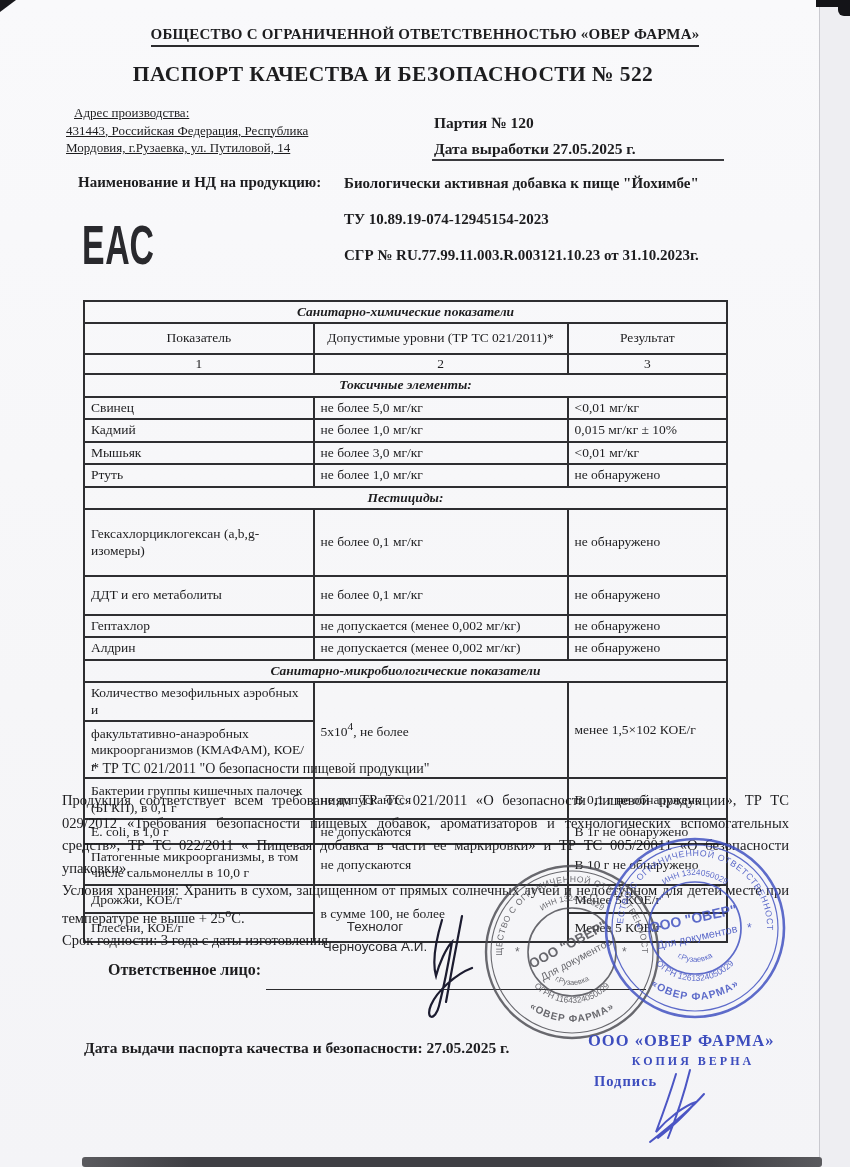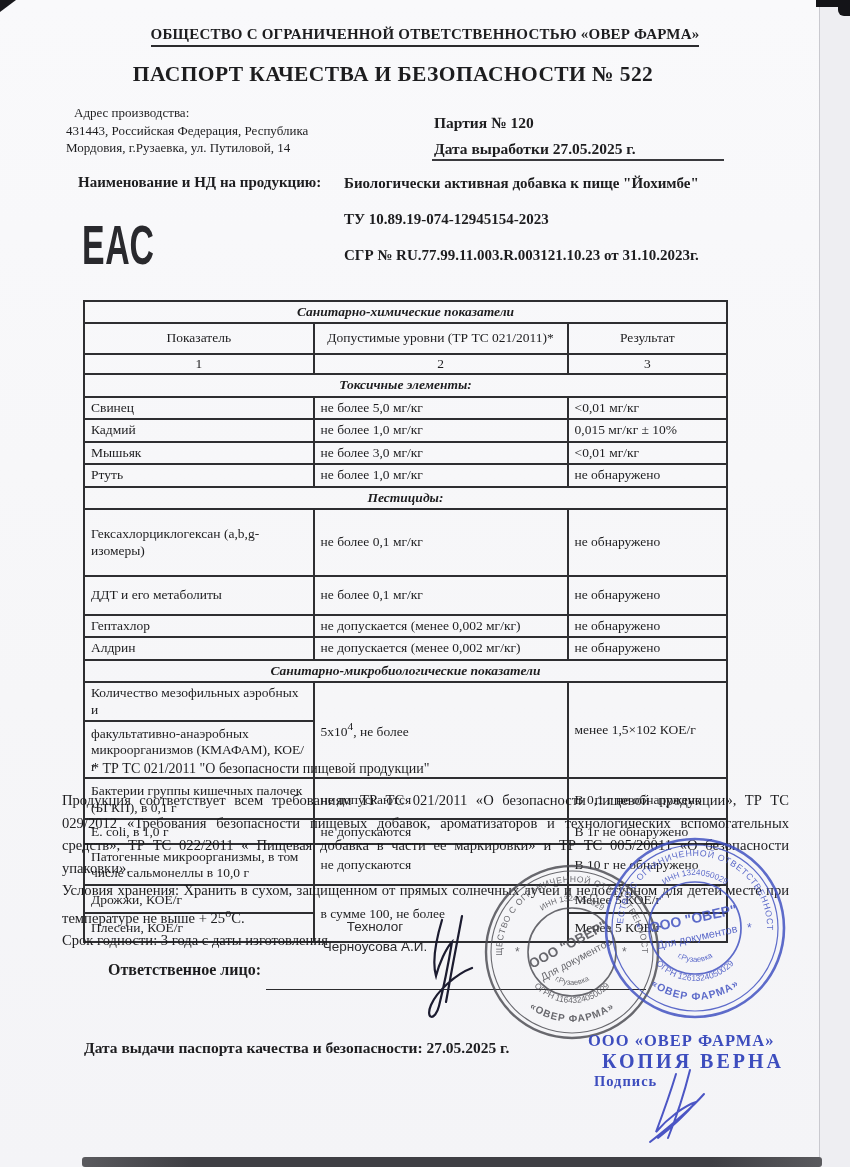--- a/index.html
+++ b/index.html
@@ -5,21 +5,21 @@
   html,body{margin:0;padding:0;background:#e9e9ec;}
   .page{position:relative;width:850px;height:1167px;margin:0 auto;overflow:hidden;
         background:linear-gradient(180deg,#f9f9fb 0%,#f6f6f8 60%,#f4f4f7 100%);
         font-family:"Liberation Serif", serif;color:#1d1d1f;}
   .abs{position:absolute;}
 
   
   .company{top:26px;left:0;width:850px;text-align:center;font-size:15px;}
   .company span{display:inline-block;font-weight:bold;border-bottom:2px solid #2c2c2e;padding-bottom:2px;letter-spacing:.2px;}
   .doc-title{top:62px;left:0;width:786px;text-align:center;font-size:21.5px;font-weight:bold;letter-spacing:.4px;}
-  .addr{top:104px;left:66px;width:300px;font-size:13px;line-height:17.5px;}
+  .addr{top:104px;left:66px;width:300px;font-size:13px;line-height:17.5px;text-decoration:underline;}
   .addr .lbl{padding-left:8px;}
   .batch-block{top:110px;left:434px;width:300px;font-size:15.5px;font-weight:bold;line-height:26px;}
   .date-rule{top:159px;left:432px;width:292px;border-top:2px solid #3a3a3e;height:0;}
 
   
   .prod-label{top:174px;left:78px;font-size:15px;font-weight:bold;}
   .prod-vals{top:174px;left:344px;width:430px;font-size:15px;font-weight:bold;line-height:19px;}
   .prod-vals div{margin-bottom:17px;}
   .eac{top:212px;left:82px;font-size:47px;font-weight:bold;letter-spacing:1px;color:#29292d;
        font-family:"Liberation Sans",sans-serif;transform:scale(0.72,1.18);transform-origin:left top;}
@@ -42,21 +42,21 @@
   .bodytext p{margin:0;}
   .technolog{top:917px;left:295px;width:160px;text-align:center;
              font-family:"Liberation Sans",sans-serif;font-size:13.5px;line-height:20px;color:#2a2a2c;}
   .resp-label{top:961px;left:108px;font-size:16px;font-weight:bold;}
   .resp-line{top:989px;left:266px;width:380px;border-top:1.5px solid #2b2b2e;height:0;}
   .issue-date{top:1039px;left:84px;font-size:15.5px;font-weight:bold;}
 
   
   .copy-stamp{top:1031px;left:588px;width:210px;color:#3d4dbe;font-weight:bold;line-height:20px;}
   .copy-stamp .l1{font-size:16.5px;letter-spacing:1px;}
-  .copy-stamp .l2{font-size:20px;letter-spacing:3px;text-align:center;}
+  .copy-stamp .l2{font-size:12px;letter-spacing:3px;text-align:center;}
   .copy-stamp .l3{font-size:14.5px;letter-spacing:1px;padding-left:6px;}
 
   
   svg text{font-family:"Liberation Sans",sans-serif;}
   .st-black{fill:#4a4a50;}
   .st-blue{fill:#4353c2;}
   .stamp-black-svg{top:852px;left:472px;opacity:.82;}
   .stamp-blue-svg{top:828px;left:595px;opacity:.85;}
 
   

